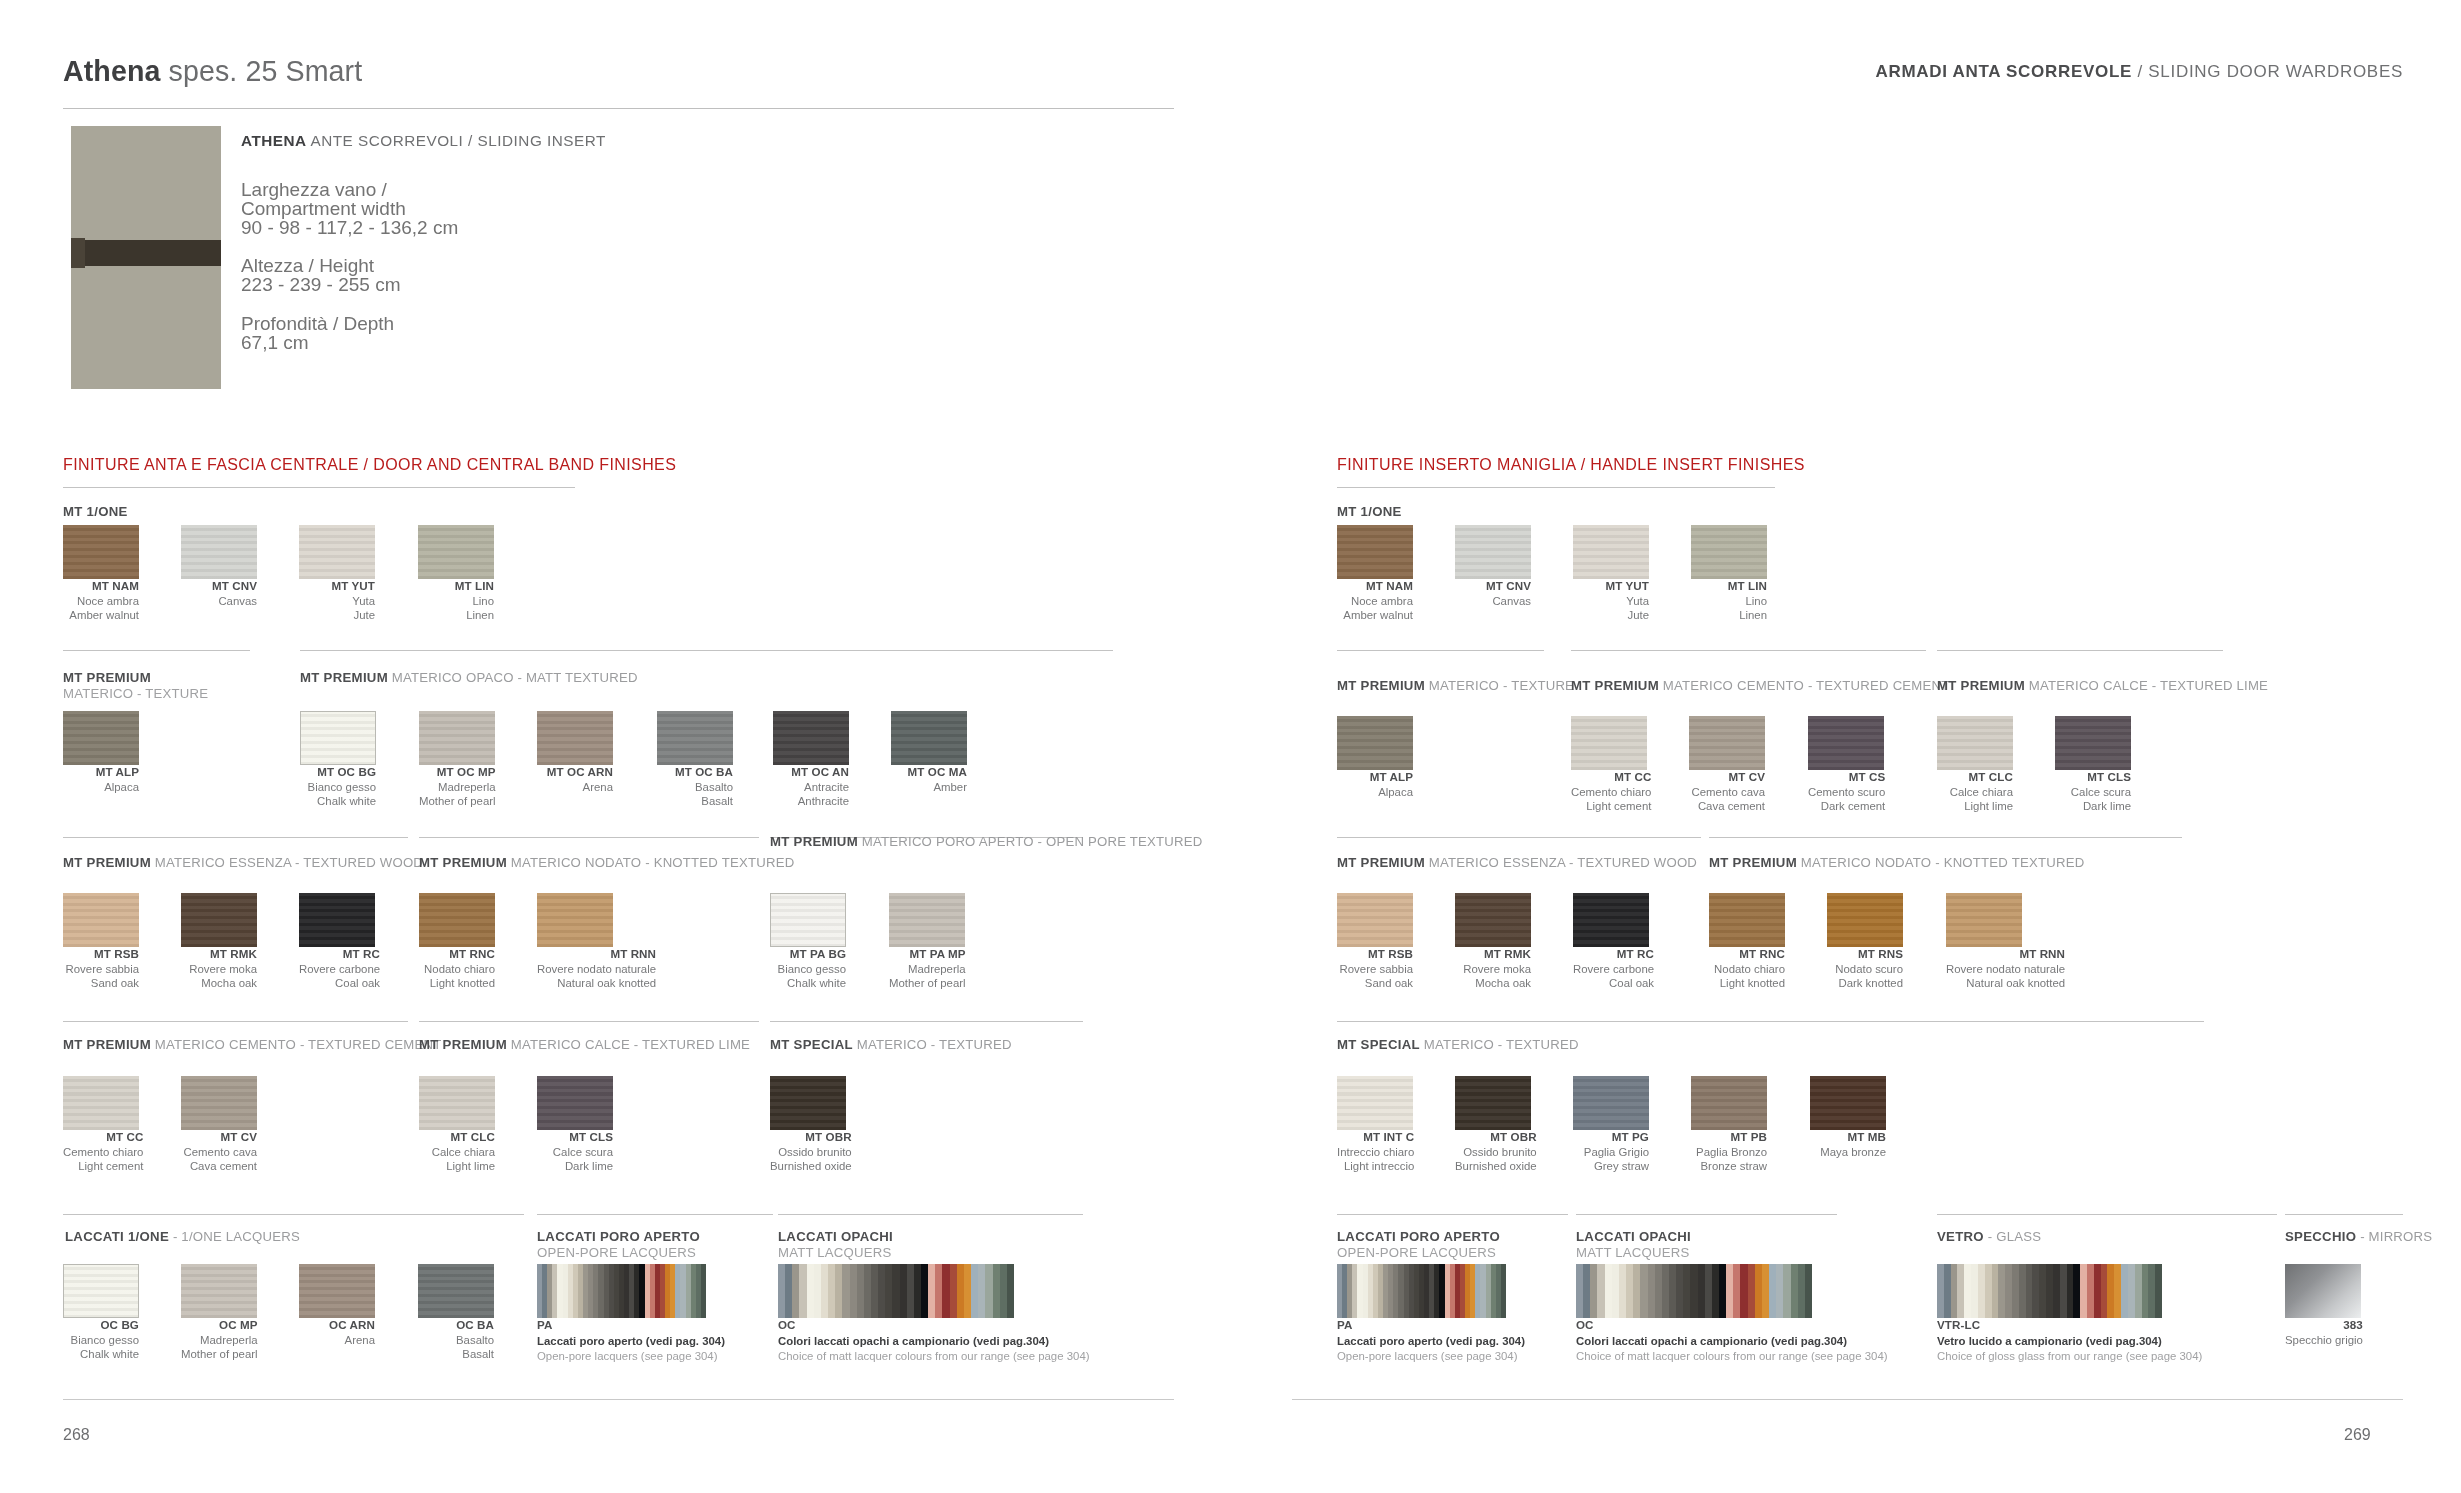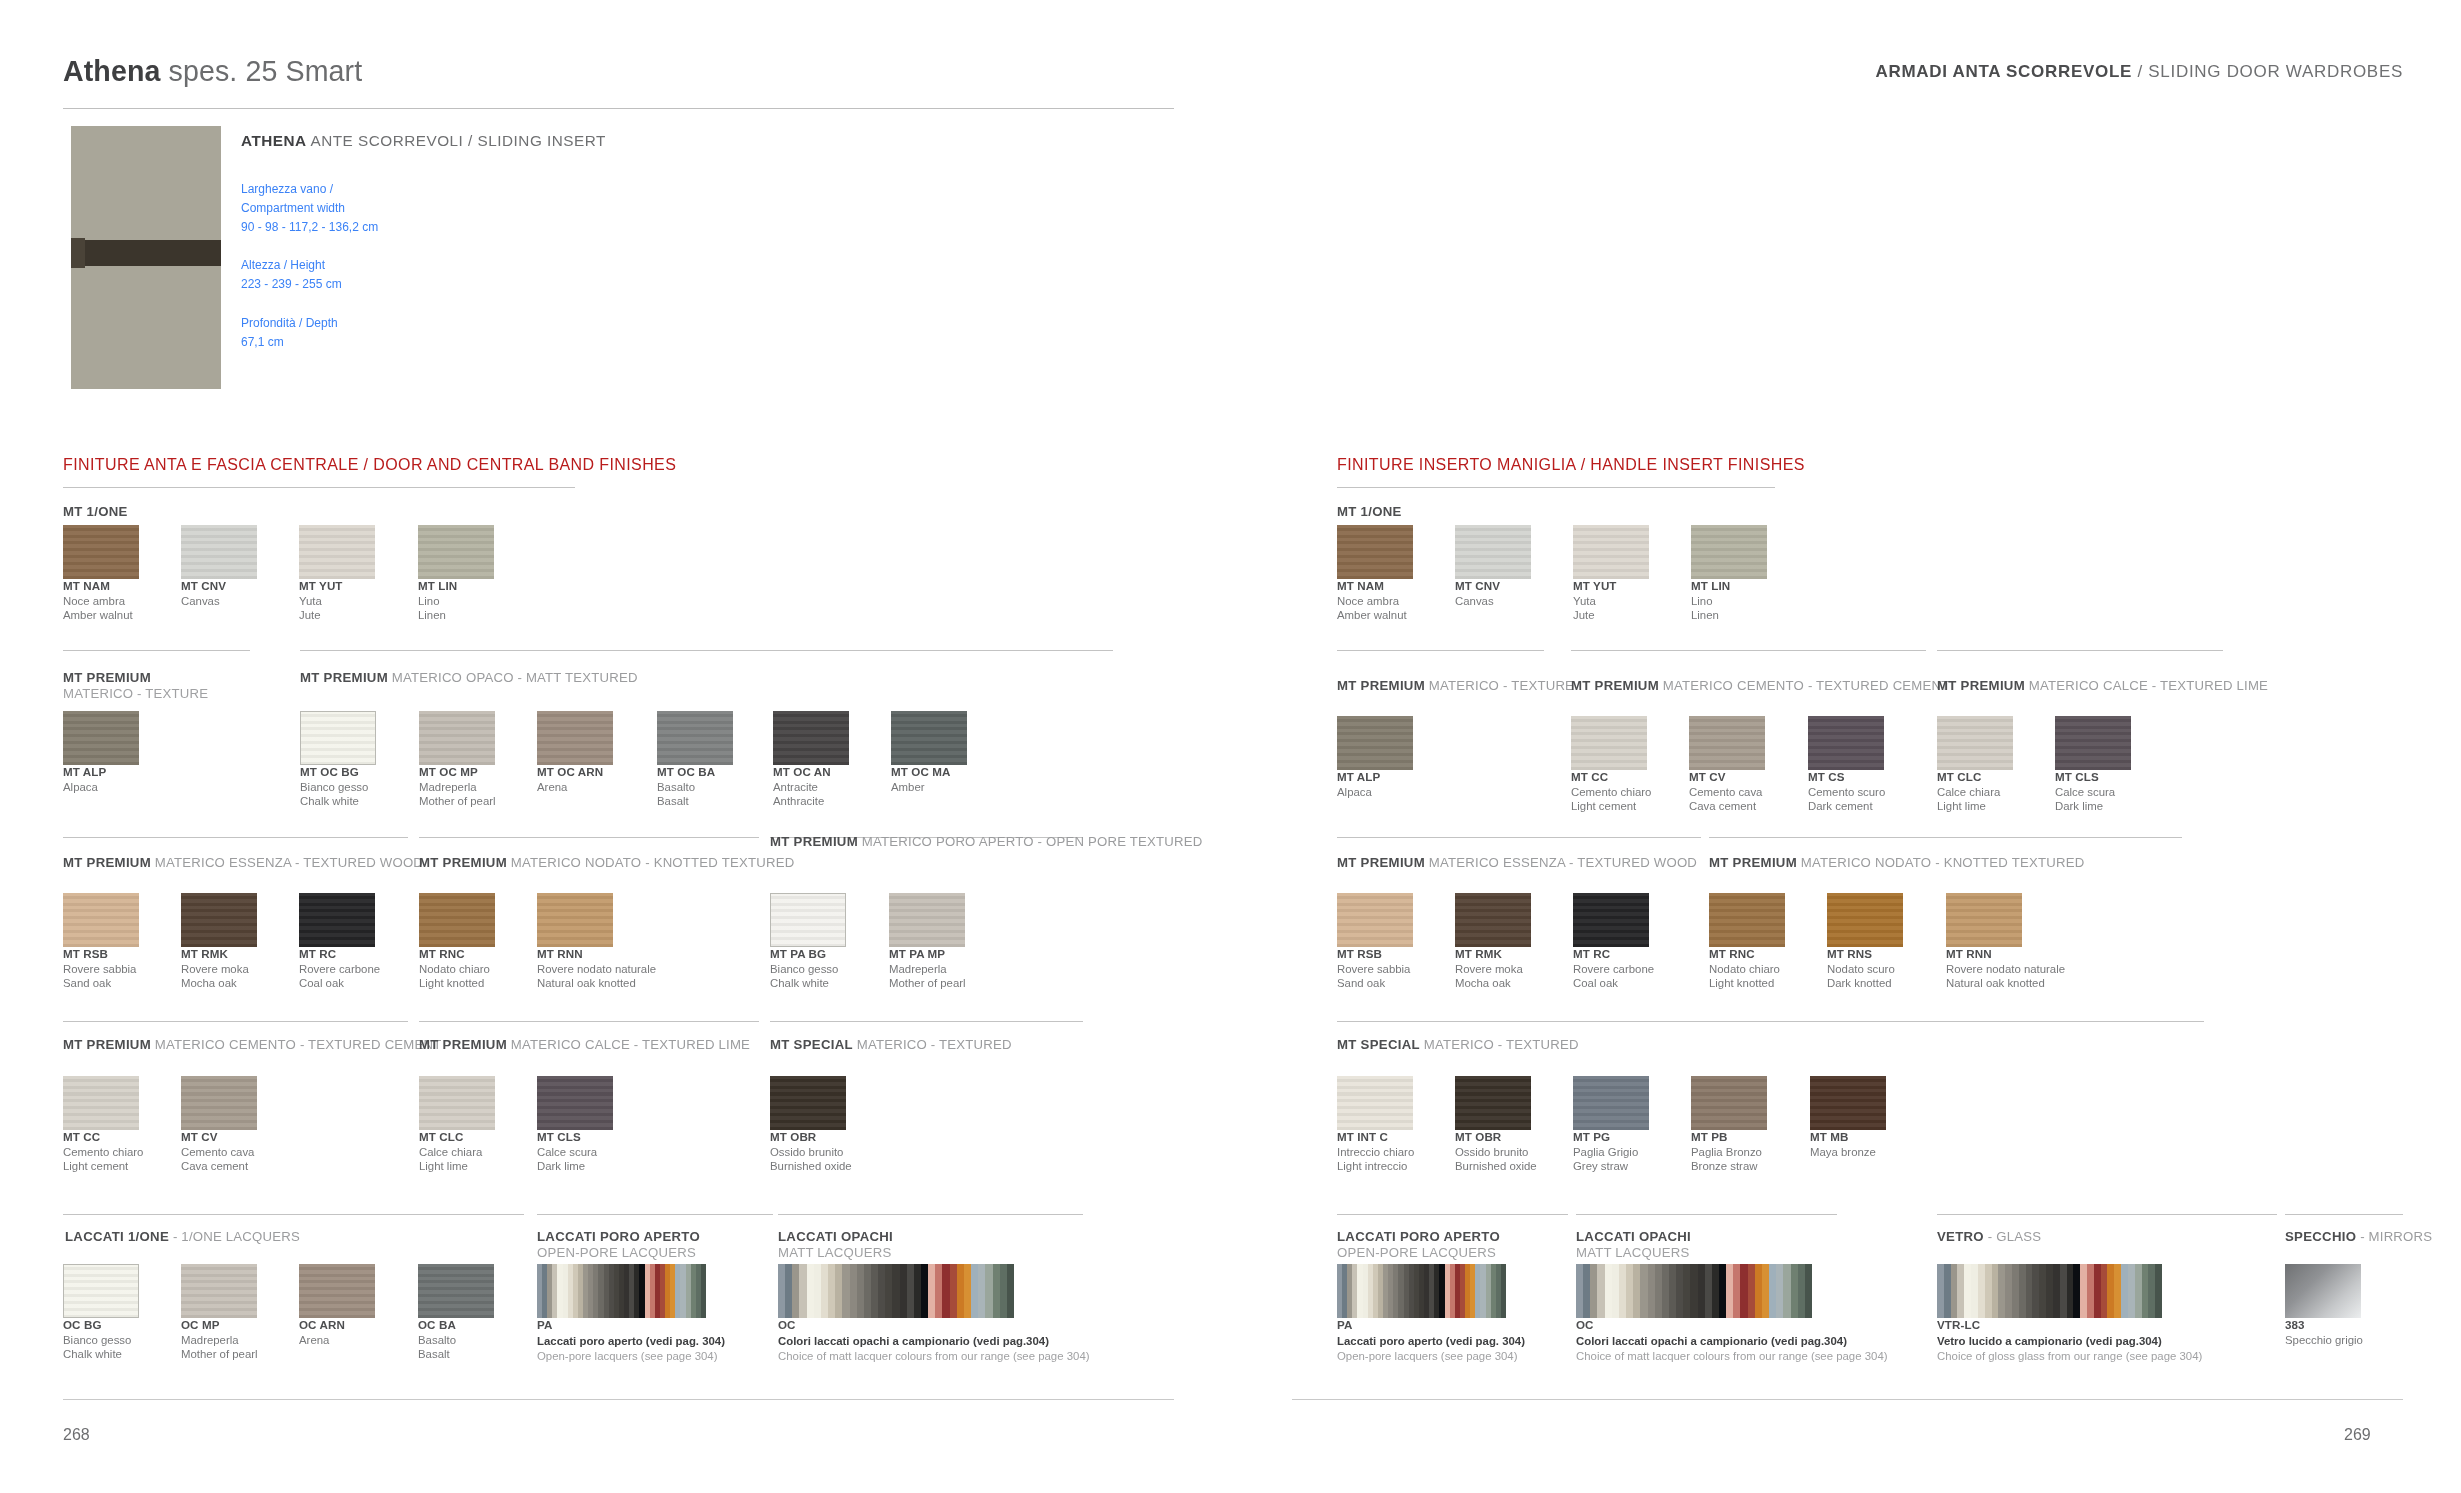--- a/index.html
+++ b/index.html
@@ -18,37 +18,37 @@
   .hdr-right b{font-weight:700;color:#4b4c4e;}
   .hdr-rule{position:absolute;left:63px;top:108px;width:1111px;height:1px;background:#bfbfbf;}
 
   
   .prod-img{position:absolute;left:71px;top:126px;width:150px;height:263px;background:#a9a699;}
   .prod-band{position:absolute;left:0;top:114px;width:100%;height:25.6px;background:#3b352c;}
   .prod-band-l{position:absolute;left:0;top:112px;width:13.8px;height:29.6px;background:#4a4338;}
   .prod-txt{position:absolute;left:241px;top:132px;width:591px;}
   .prod-head{font-size:15.3px;letter-spacing:0.5px;color:#6f7072;margin-bottom:29.6px;white-space:nowrap;}
   .prod-head b{font-weight:700;color:#404143;}
-  .prod-line{font-size:12px;line-height:19px;color:#3b82f6;}
+  .prod-line{font-size:19px;line-height:19px;color:#737373;}
   .prod-gap{height:19.7px;}
 
   
   .sec-title{position:absolute;font-size:16px;letter-spacing:0.4px;color:#b91c1c;white-space:nowrap;margin-top:11px;}
   .sec-rule{position:absolute;height:1px;background:#c3c3c3;}
 
   
   .grp{position:absolute;white-space:nowrap;font-size:13.2px;color:#9b9c9e;letter-spacing:0.2px;line-height:16.3px;}
   .grp b{font-weight:700;color:#4d4e50;letter-spacing:0.3px;}
   .grp .sub{display:block;color:#a0a1a3;}
 
   
   .sw{position:absolute;}
   .sw .chip{width:76px;height:54px;display:block;background-size:cover;}
   .sw .chip.bordered{box-shadow:inset 0 0 0 1px #b9b9b3;}
-  .sw .cap{margin-top:8.9px;text-align:left;width:76px;font-size:11.4px;line-height:14px;color:#77787a;}
+  .sw .cap{margin-top:8.9px;text-align:right;width:76px;font-size:11.4px;line-height:14px;color:#77787a;}
   .sw .cap .code{display:block;font-weight:700;color:#4d4e50;font-size:11.6px;letter-spacing:0.1px;margin-bottom:1px;}
   .sw .cap .it{display:block;}
   .sw .cap .en{display:block;}
 
   
   .sw.wide .chip{width:169px;height:54px;}
   .sw.wide .cap{width:auto;text-align:left;margin-top:8.9px;font-size:11.4px;line-height:14.8px;}
   .sw.wide .cap .code{font-weight:700;color:#4d4e50;}
   .sw.wide .cap .it{font-weight:700;color:#3f4042;}
   .sw.wide .cap .en{color:#a0a1a3;}

